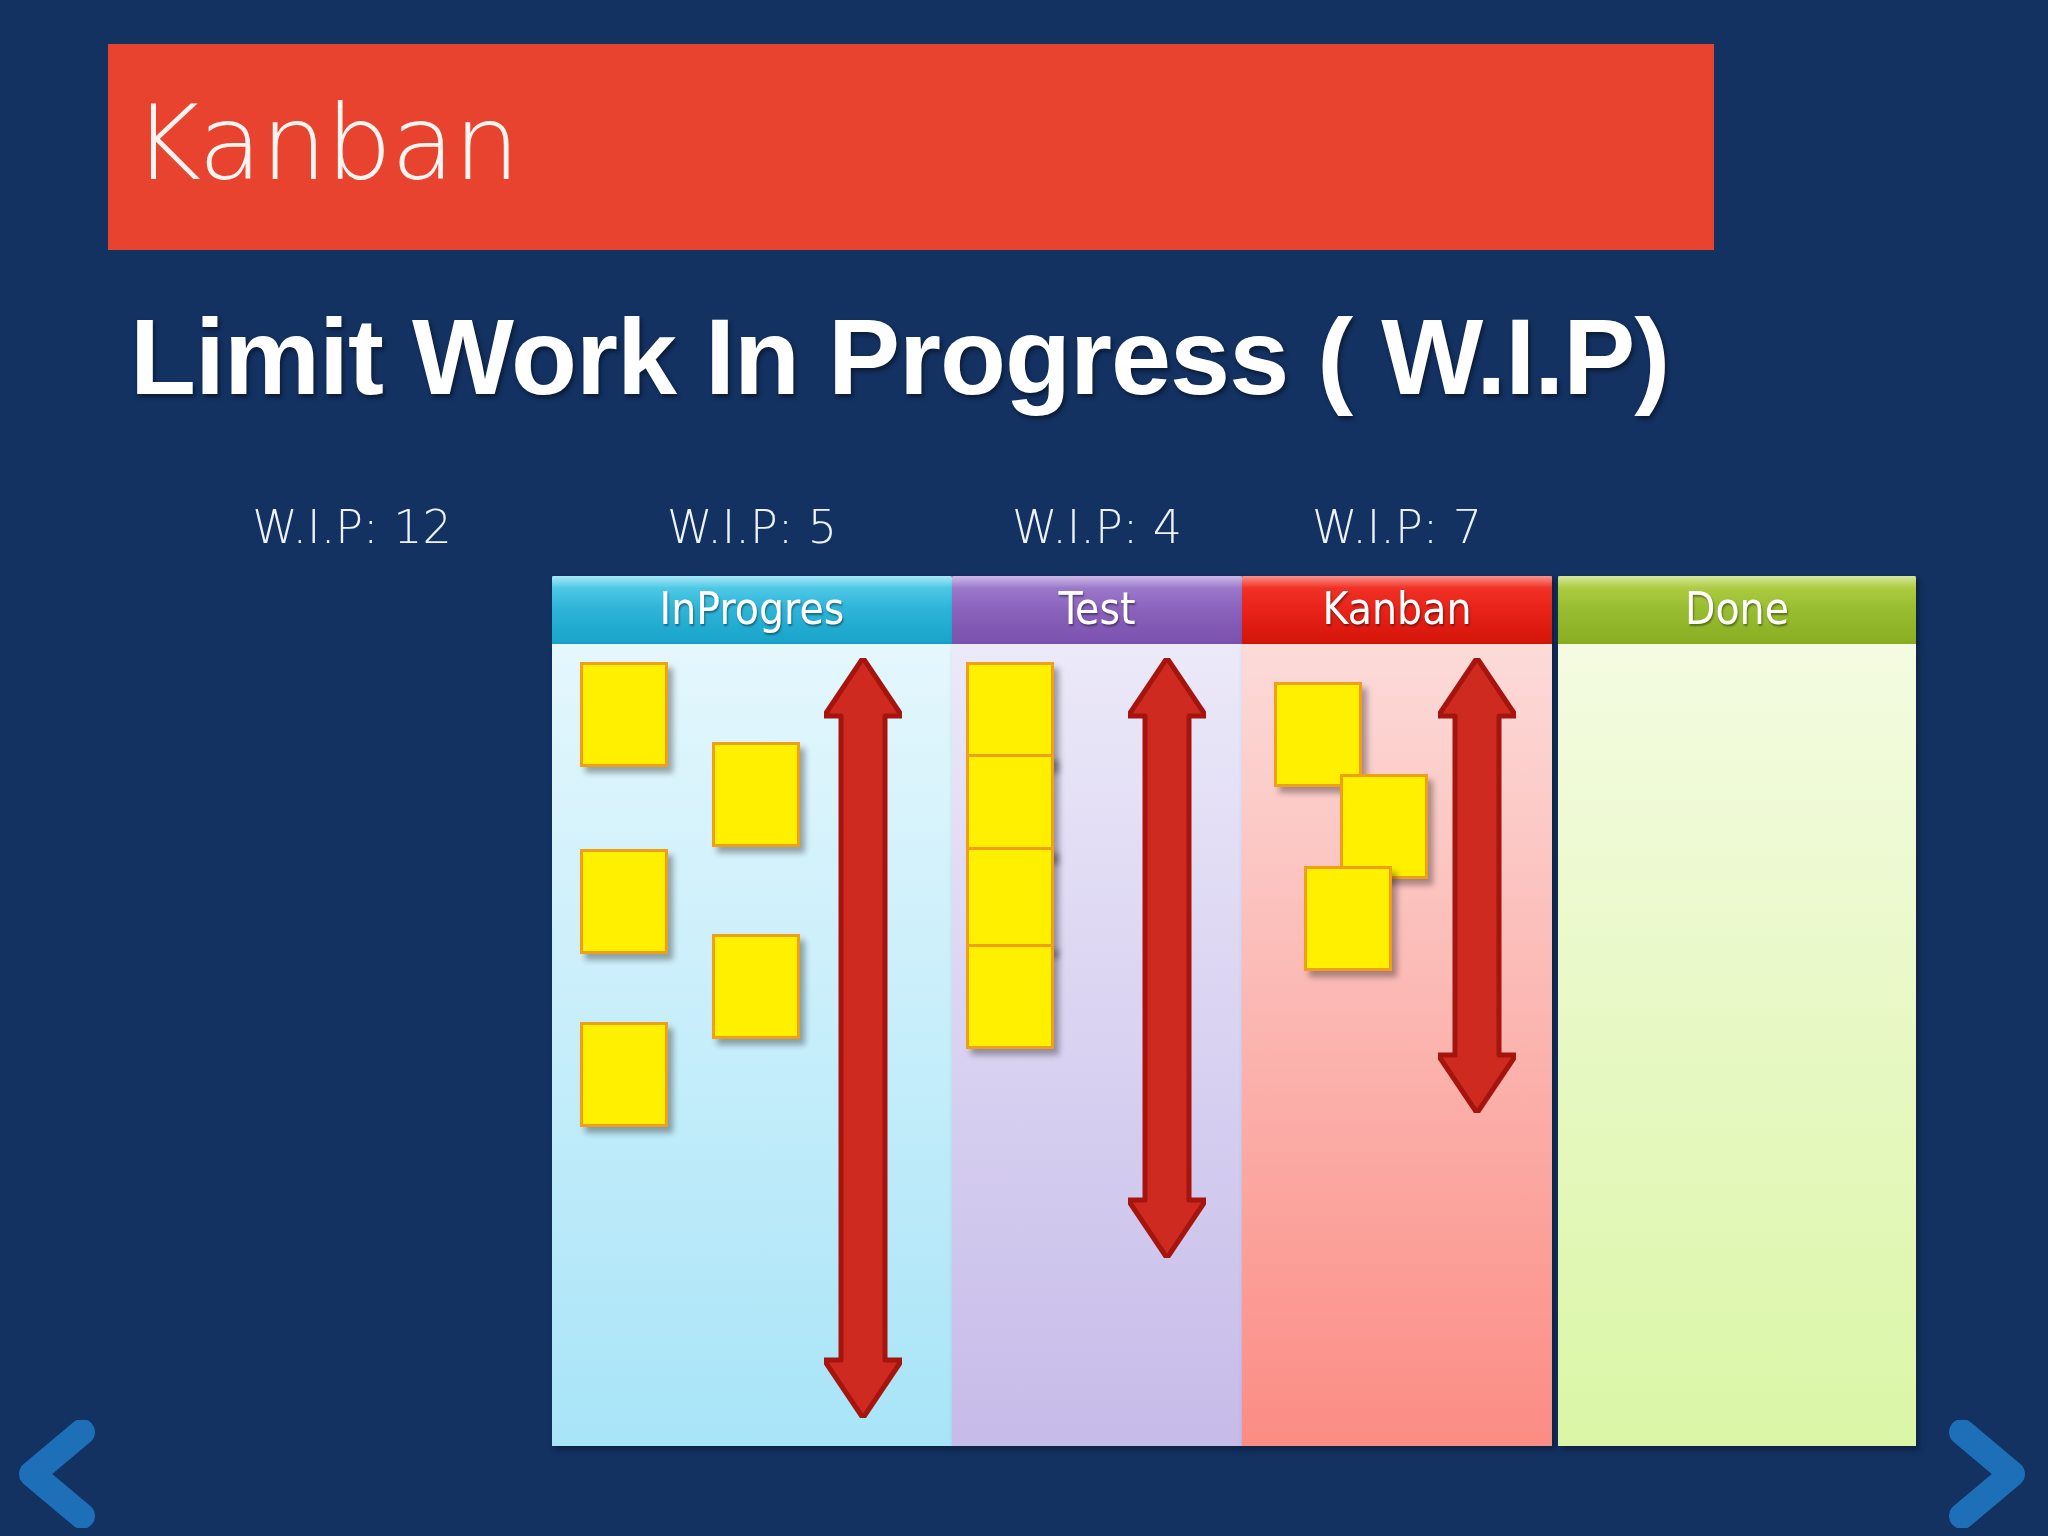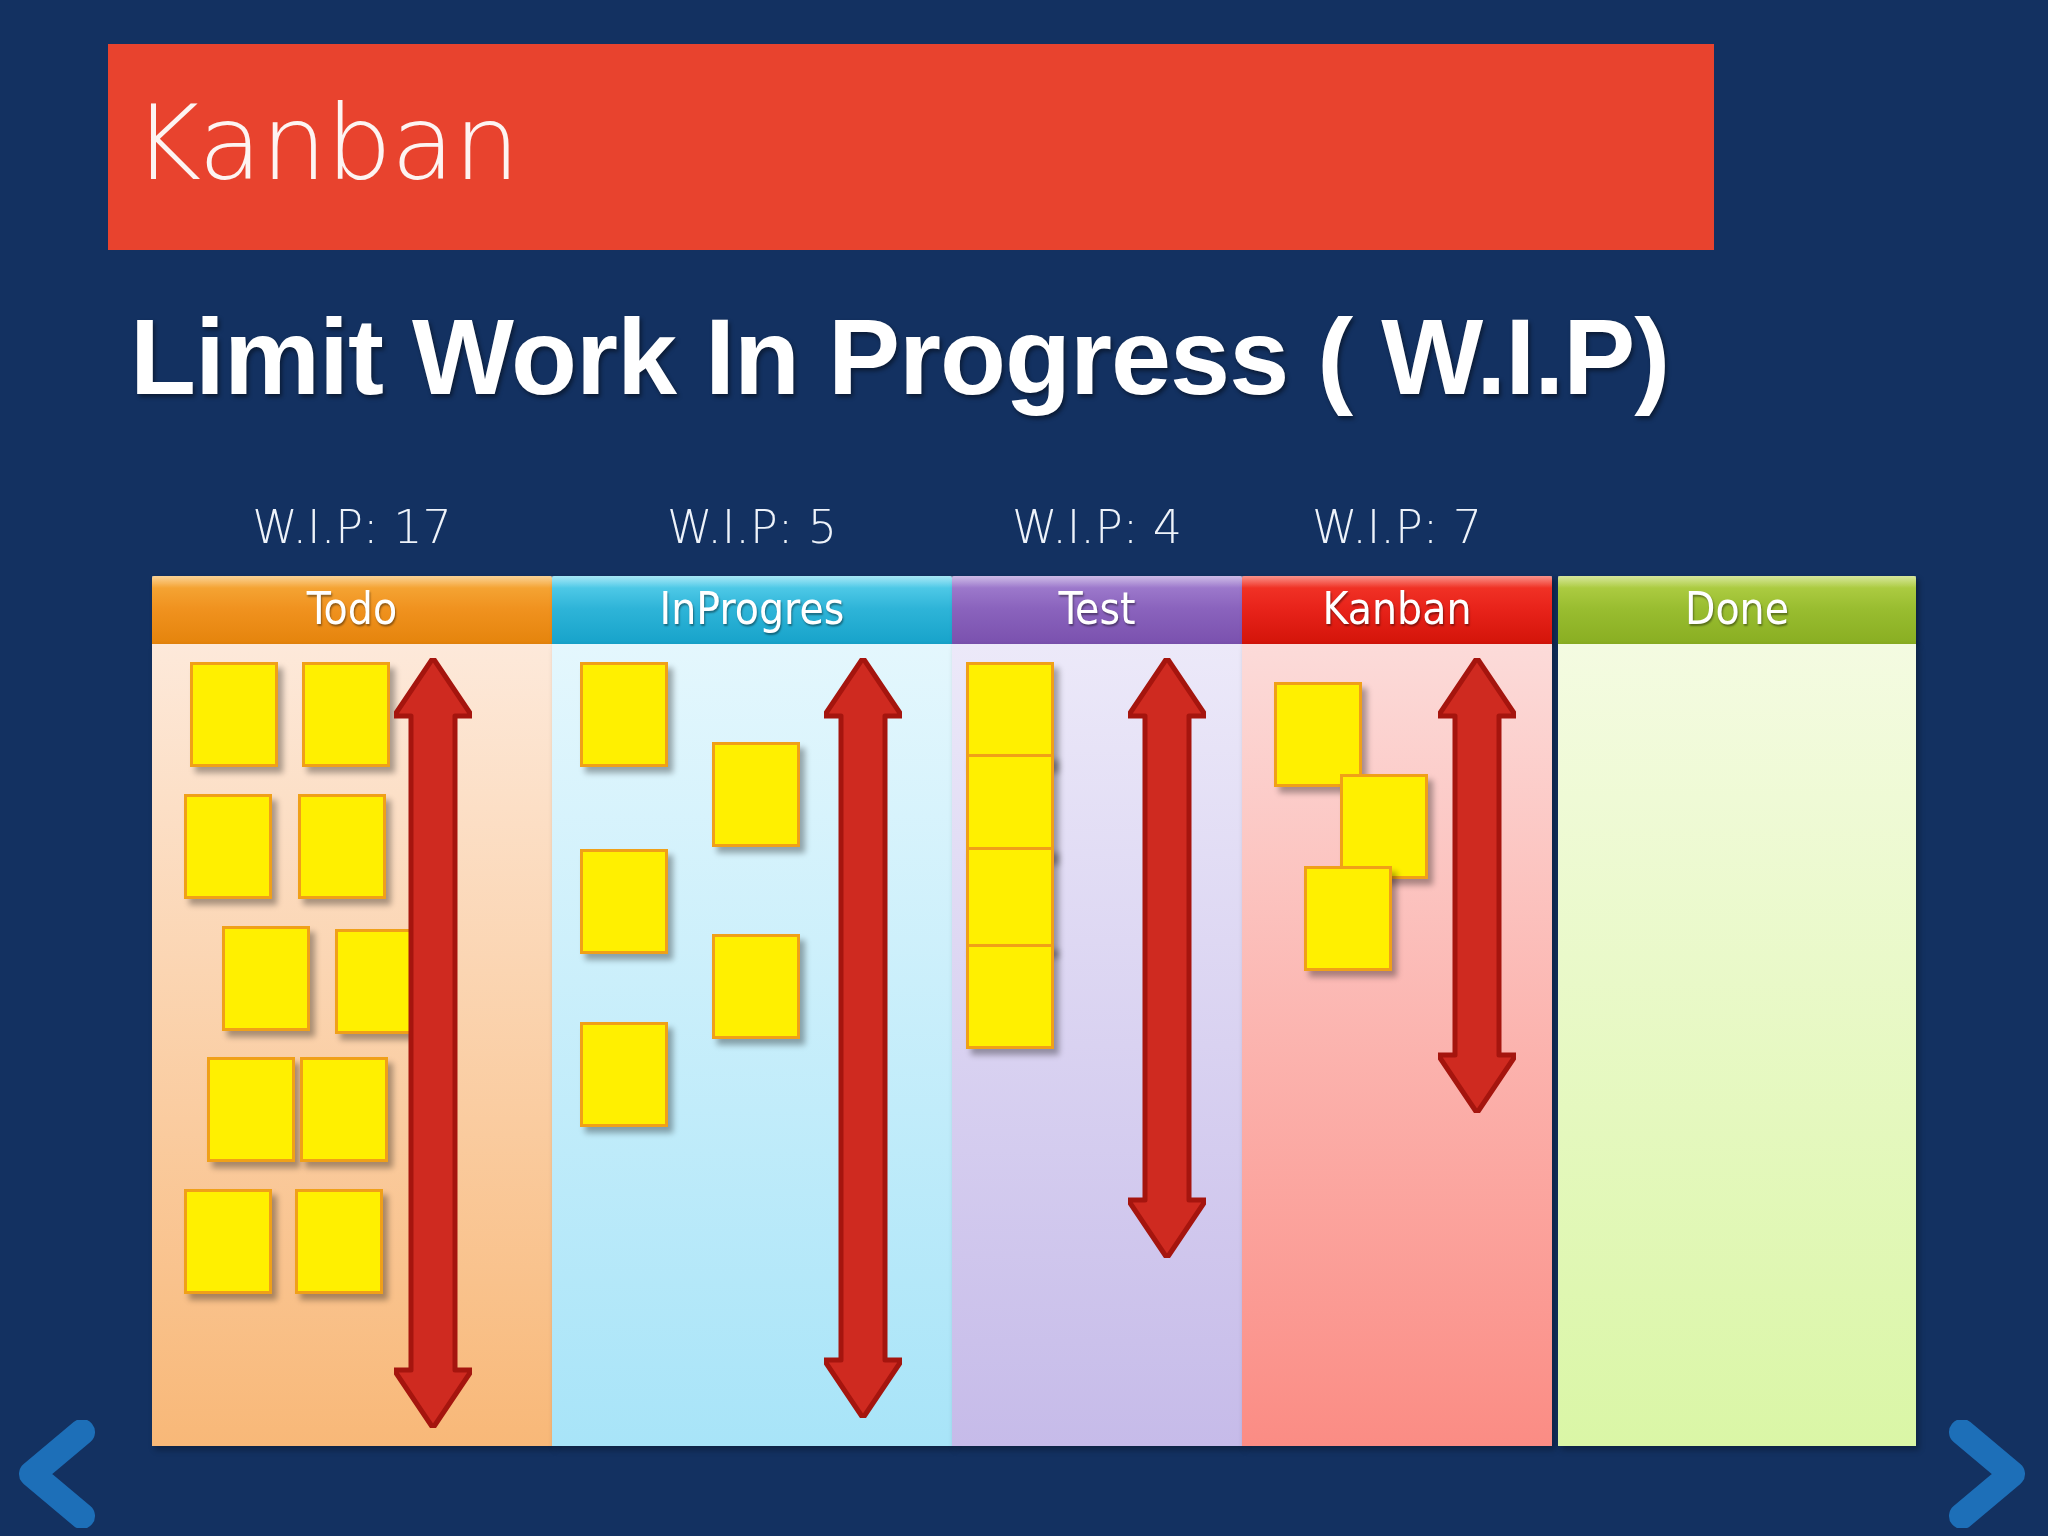--- a/index.html
+++ b/index.html
@@ -161,50 +161,28 @@
 
 <div id="slide">
 
   <div class="banner">
     <div class="banner-title">Kanban</div>
   </div>
 
   <div class="slide-title">Limit Work In Progress ( W.I.P)</div>
 
   <div class="wip-row">
-    <div class="wip-label" style="left: 52px; width: 300px;">W.I.P: 17</div>
+    <div class="wip-label" style="left: 52px; width: 300px;">W.I.P: 12</div>
     <div class="wip-label" style="left: 452px; width: 300px;">W.I.P: 5</div>
     <div class="wip-label" style="left: 797px; width: 300px;">W.I.P: 4</div>
     <div class="wip-label" style="left: 1097px; width: 300px;">W.I.P: 7</div>
   </div>
 
   <div class="board">
 
-    <div class="column" style="left: 0px; width: 400px;">
-      <div class="col-header" style="background: linear-gradient(rgb(247, 173, 62) 0%, rgb(240, 146, 31) 48%, rgb(229, 132, 12) 100%);">
-        <span class="col-header-label">Todo</span>
-      </div>
-      <div class="col-body" style="background: linear-gradient(rgb(253, 233, 218) 0%, rgb(248, 184, 120) 100%);">
-          <div class="card" style="left: 38px; top: 18px; background: rgb(255, 240, 0); border-color: rgb(240, 160, 24);"></div>
-          <div class="card" style="left: 150px; top: 18px; background: rgb(255, 240, 0); border-color: rgb(240, 160, 24);"></div>
-          <div class="card" style="left: 32px; top: 150px; background: rgb(255, 240, 0); border-color: rgb(240, 160, 24);"></div>
-          <div class="card" style="left: 146px; top: 150px; background: rgb(255, 240, 0); border-color: rgb(240, 160, 24);"></div>
-          <div class="card" style="left: 70px; top: 282px; background: rgb(255, 240, 0); border-color: rgb(240, 160, 24);"></div>
-          <div class="card" style="left: 183px; top: 285px; background: rgb(255, 240, 0); border-color: rgb(240, 160, 24);"></div>
-          <div class="card" style="left: 55px; top: 413px; background: rgb(255, 240, 0); border-color: rgb(240, 160, 24);"></div>
-          <div class="card" style="left: 148px; top: 413px; background: rgb(255, 240, 0); border-color: rgb(240, 160, 24);"></div>
-          <div class="card" style="left: 32px; top: 545px; background: rgb(255, 240, 0); border-color: rgb(240, 160, 24);"></div>
-          <div class="card" style="left: 143px; top: 545px; background: rgb(255, 240, 0); border-color: rgb(240, 160, 24);"></div>
-          <div class="arrow" style="left: 242px; top: 14px;">
-            <svg width="78" height="770" viewBox="0 0 78 770">
-              <polygon points="39,0 78,58 61,58 61,712 78,712 39,770 0,712 17,712 17,58 0,58" fill="#cf2a20" stroke="#a5150e" stroke-width="5" stroke-linejoin="round"></polygon>
-            </svg>
-          </div>
-        </div>
-    </div>
 
     <div class="column" style="left: 400px; width: 400px;">
       <div class="col-header" style="background: linear-gradient(rgb(95, 212, 239) 0%, rgb(46, 180, 216) 48%, rgb(23, 163, 202) 100%);">
         <span class="col-header-label">InProgres</span>
       </div>
       <div class="col-body" style="background: linear-gradient(rgb(228, 247, 253) 0%, rgb(168, 228, 248) 100%);">
           <div class="card" style="left: 28px; top: 18px; background: rgb(255, 240, 0); border-color: rgb(240, 160, 24);"></div>
           <div class="card" style="left: 160px; top: 98px; background: rgb(255, 240, 0); border-color: rgb(240, 160, 24);"></div>
           <div class="card" style="left: 28px; top: 205px; background: rgb(255, 240, 0); border-color: rgb(240, 160, 24);"></div>
           <div class="card" style="left: 160px; top: 290px; background: rgb(255, 240, 0); border-color: rgb(240, 160, 24);"></div>

